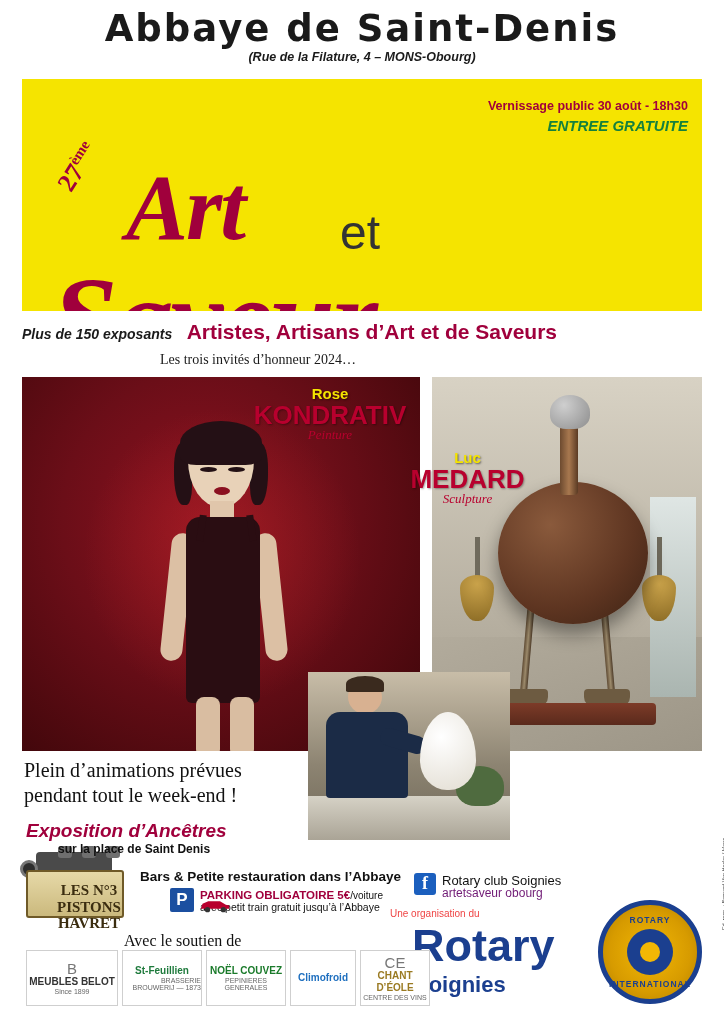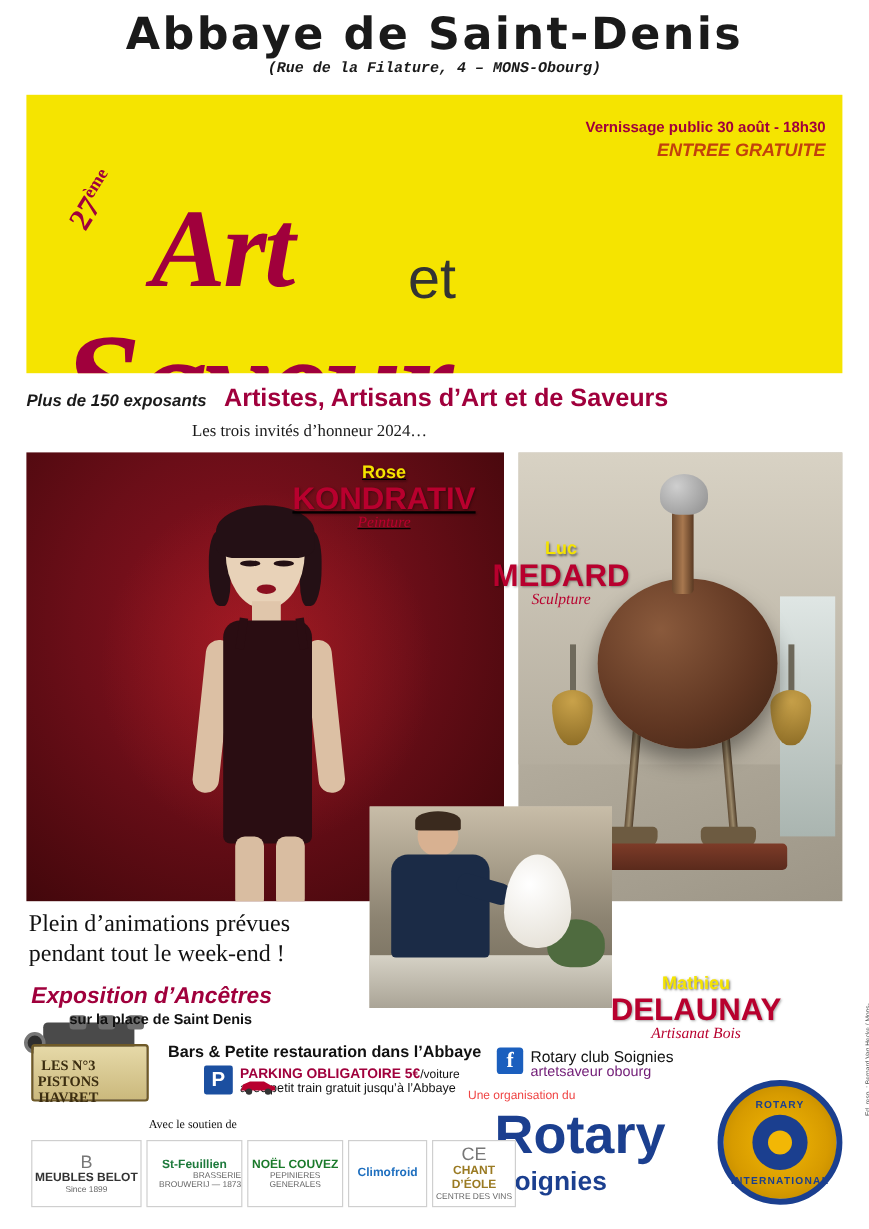--- a/index.html
+++ b/index.html
@@ -16,21 +16,21 @@
   .header { position: absolute; left: 0; top: 10px; width: 724px; text-align: center; }
   .abbey-title {
     font-family: "DejaVu Sans", sans-serif;
     font-weight: bold;
     font-size: 37px;
     letter-spacing: 2px;
     color: #1a1a1a;
     line-height: 1.05;
   }
   .abbey-sub {
-    font-family: Liberation Mono, monospace;
+    font-family: Liberation Sans, sans-serif;
     font-style: italic;
     font-weight: bold;
     font-size: 12.5px;
     color: #1a1a1a;
     margin-top: 1px;
     text-align: center;
   }
 
   
   .banner {
@@ -93,21 +93,21 @@
     font-family: "Liberation Serif", serif;
     font-size: 37px; font-weight: bold; color: #1a1a1a; line-height: 1.05;
   }
   .dates .vern {
     font-family: "Liberation Sans", sans-serif;
     font-size: 12.5px; font-weight: bold; color: #a0003c; margin-top: 6px;
   }
   .dates .gratuite {
     font-family: "Liberation Sans", sans-serif;
     font-style: italic; font-weight: bold;
-    font-size: 15px; color: #c2410c; margin-top: 4px;
+    font-size: 15px; color: #15803d; margin-top: 4px;
   }
 
   
   .sub-row { position: absolute; left: 22px; top: 320px; width: 690px; }
   .exposants {
     font-family: "Liberation Sans", sans-serif;
     font-weight: bold; font-style: italic;
     font-size: 14px; color: #1a1a1a;
     display: inline-block; vertical-align: baseline;
   }
@@ -281,21 +281,21 @@
     font-family: "Liberation Sans", sans-serif;
     font-weight: bold; font-size: 26px; color: #b8002e;
     line-height: 1;
     text-shadow: 1px 1px 2px rgba(0,0,0,.35);
   }
   .name-role {
     font-family: "Liberation Serif", serif;
     font-style: italic; font-size: 13px; color: #b8002e;
     line-height: 1.1;
   }
-  .nb-rose { left: 230px; top: 386px; width: 180px; text-decoration: underline; }
+  .nb-rose { left: 240px; top: 386px; width: 180px; }
   .nb-luc  { left: 380px; top: 450px; width: 175px; }
   .nb-mathieu { left: 475px; top: 812px; width: 210px; }
   .nb-mathieu .name-first { color: #f5e400; }
 
   
   .anim {
     position: absolute; left: 24px; top: 758px; width: 290px;
     font-family: "Liberation Serif", serif;
     font-size: 20px; color: #111; line-height: 1.25;
   }
@@ -340,24 +340,24 @@
   .crate {
     position: absolute; left: 18px; top: 852px; width: 112px; height: 70px;
   }
   .crate-box {
     position: absolute; left: 8px; top: 18px; width: 98px; height: 48px;
     background: linear-gradient(180deg,#e6d9a8,#cbb97d);
     border: 2px solid #6f5a28;
     border-radius: 3px;
   }
   .crate-label {
-    position: absolute; left: 0; top: 30px; width: 78px;
+    position: absolute; left: 32px; top: 30px; width: 78px;
     text-align: center;
     font-family: "Liberation Serif", serif;
-    font-weight: bold; font-size: 12px; color: #3b2d10; line-height: 1.1;
+    font-weight: bold; font-size: 15px; color: #3b2d10; line-height: 1.1;
   }
   .crate-engine {
     position: absolute; left: 18px; top: 0; width: 76px; height: 24px;
     background: #4a4a4a; border-radius: 4px;
   }
   .crate-knob1, .crate-knob2, .crate-knob3 {
     position: absolute; top: -6px; width: 14px; height: 12px; background: #6f6f6f; border-radius: 3px;
   }
   .crate-knob1 { left: 22px; } .crate-knob2 { left: 46px; } .crate-knob3 { left: 70px; }
   .crate-wheel {
@@ -417,21 +417,21 @@
   }
   .rotary-wheel .txt-top { top: 10px; }
   .rotary-wheel .txt-bot { bottom: 10px; }
 
   
   .sponsor-bar {
     position: absolute; left: 22px; top: 928px; width: 376px; height: 80px;
   }
   .soutien {
     position: absolute; left: 102px; top: 4px;
-    font-family: "Liberation Serif", serif; font-size: 10px; color: #111;
+    font-family: "Liberation Serif", serif; font-size: 16px; color: #111;
   }
   .sp {
     position: absolute; top: 22px; height: 56px;
     border: 1px solid #cfcfcf; background: #fff;
     display: flex; flex-direction: column; align-items: center; justify-content: center;
     font-family: "Liberation Sans", sans-serif; text-align: center;
   }
   .sp1 { left: 4px; width: 92px; }
   .sp2 { left: 100px; width: 80px; text-align: right; }
   .sp3 { left: 184px; width: 80px; }
@@ -539,25 +539,20 @@
   <div class="name-block nb-rose">
     <div class="name-first">Rose</div>
     <div class="name-last">KONDRATIV</div>
     <div class="name-role">Peinture</div>
   </div>
   <div class="name-block nb-luc">
     <div class="name-first">Luc</div>
     <div class="name-last">MEDARD</div>
     <div class="name-role">Sculpture</div>
   </div>
-  <div class="name-block nb-mathieu">
-    <div class="name-first">Mathieu</div>
-    <div class="name-last">DELAUNAY</div>
-    <div class="name-role">Artisanat Bois</div>
-  </div>
 
   <div class="anim">
     <div>Plein d’animations prévues</div>
     <div>pendant tout le week-end !</div>
   </div>
 
   <div class="crate">
     <div class="crate-engine">
       <div class="crate-knob1"></div>
         <div class="crate-knob2"></div>

